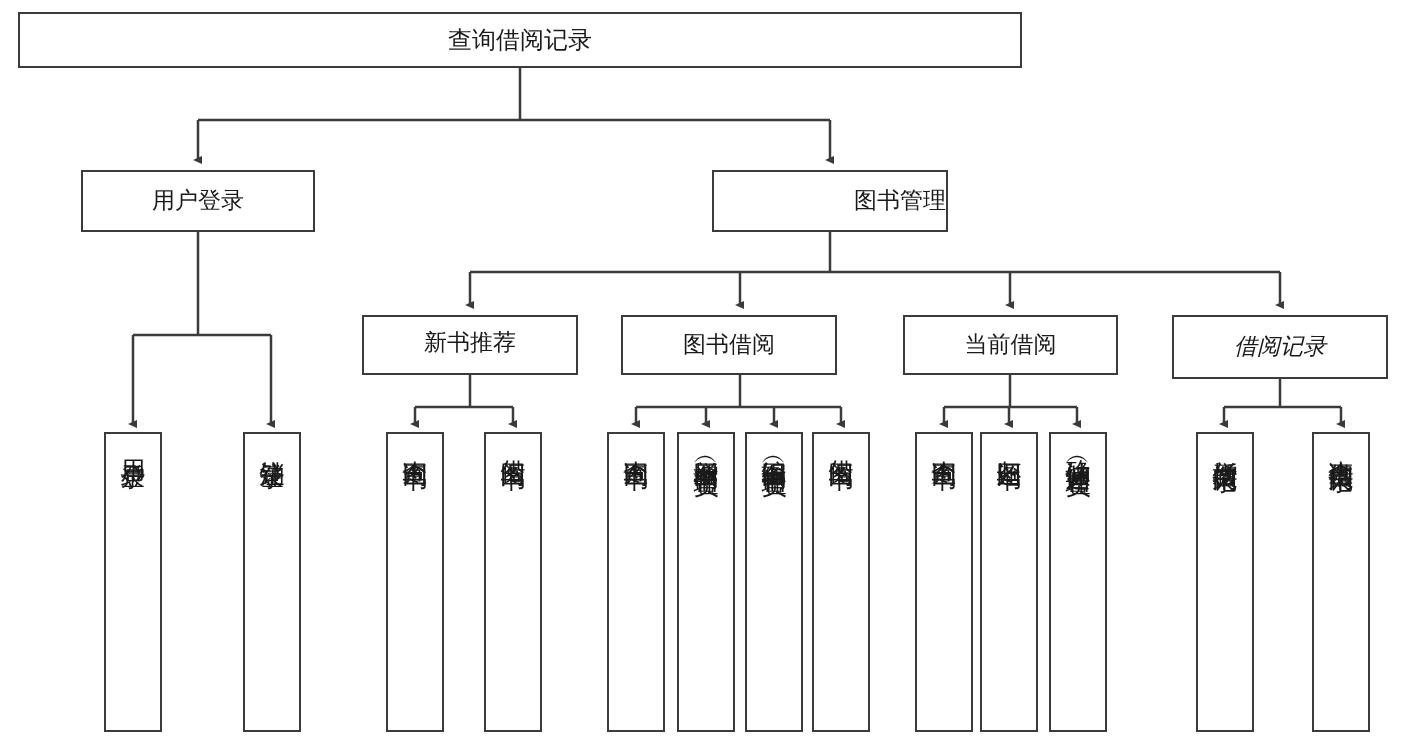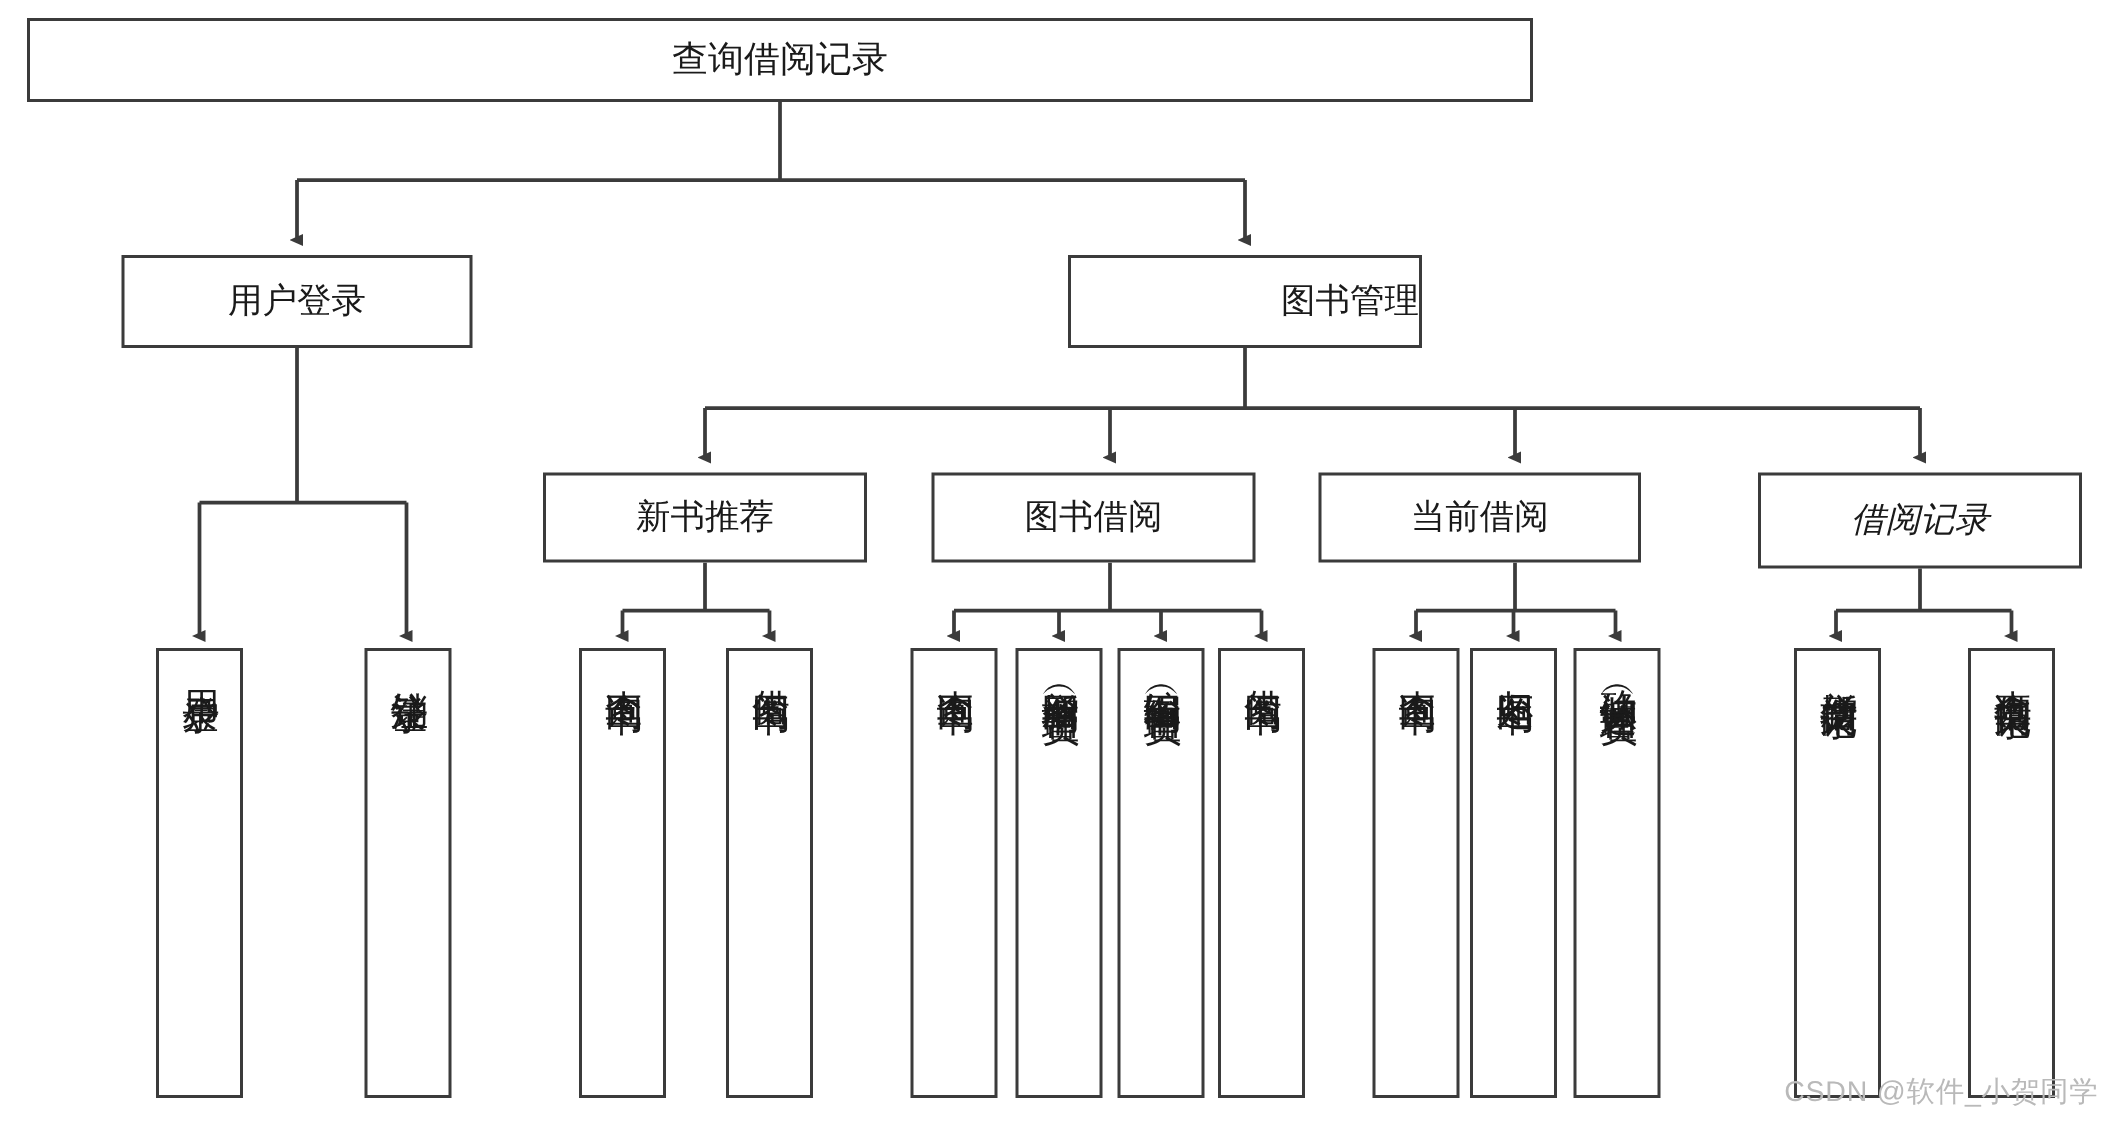--- a/index.html
+++ b/index.html
@@ -130,27 +130,27 @@
     <span class="label">查询借阅记录</span>
   </div>
 
   <div class="node horizontal" style="left:81px; top:170px; width:234px; height:62px;">
     <span class="label">用户登录</span>
   </div>
   <div class="node horizontal" style="left:712px; top:170px; width:236px; height:62px;justify-content:flex-end;">
     <span class="label">图书管理</span>
   </div>
 
-  <div class="node horizontal" style="left:362px; top:315px; width:216px; height:60px;">
+  <div class="node horizontal" style="left:362px; top:315px; width:216px; height:60px;font-family:Liberation Mono, monospace;">
     <span class="label">新书推荐</span>
   </div>
   <div class="node horizontal" style="left:621px; top:315px; width:216px; height:60px;">
     <span class="label">图书借阅</span>
   </div>
-  <div class="node horizontal" style="left:879px; top:315px; width:215px; height:60px;">
+  <div class="node horizontal" style="left:903px; top:315px; width:215px; height:60px;">
     <span class="label">当前借阅</span>
   </div>
   <div class="node horizontal" style="left:1172px; top:315px; width:216px; height:64px;font-style:italic;">
     <span class="label">借阅记录</span>
   </div>
 
   <div class="node vertical" style="left:104px; top:432px; width:58px; height:300px;">
     <span class="label">用户登录</span>
   </div>
   <div class="node vertical" style="left:243px; top:432px; width:58px; height:300px;">
@@ -187,15 +187,14 @@
     <span class="label">确认归还（管理员）</span>
   </div>
 
   <div class="node vertical" style="left:1196px; top:432px; width:58px; height:300px;">
     <span class="label">新增借阅记录</span>
   </div>
   <div class="node vertical" style="left:1312px; top:432px; width:58px; height:300px;">
     <span class="label">查询借阅记录</span>
   </div>
 
-  <div id="watermark">CSDN @软件_小贺同学</div>
 
 </div>
 
 </body></html>

